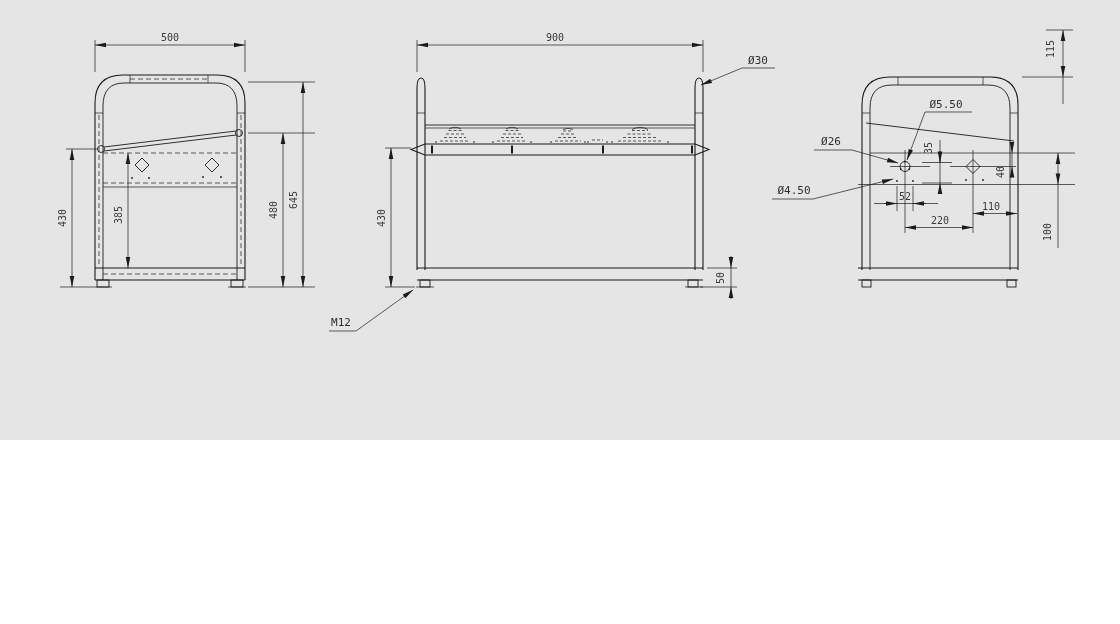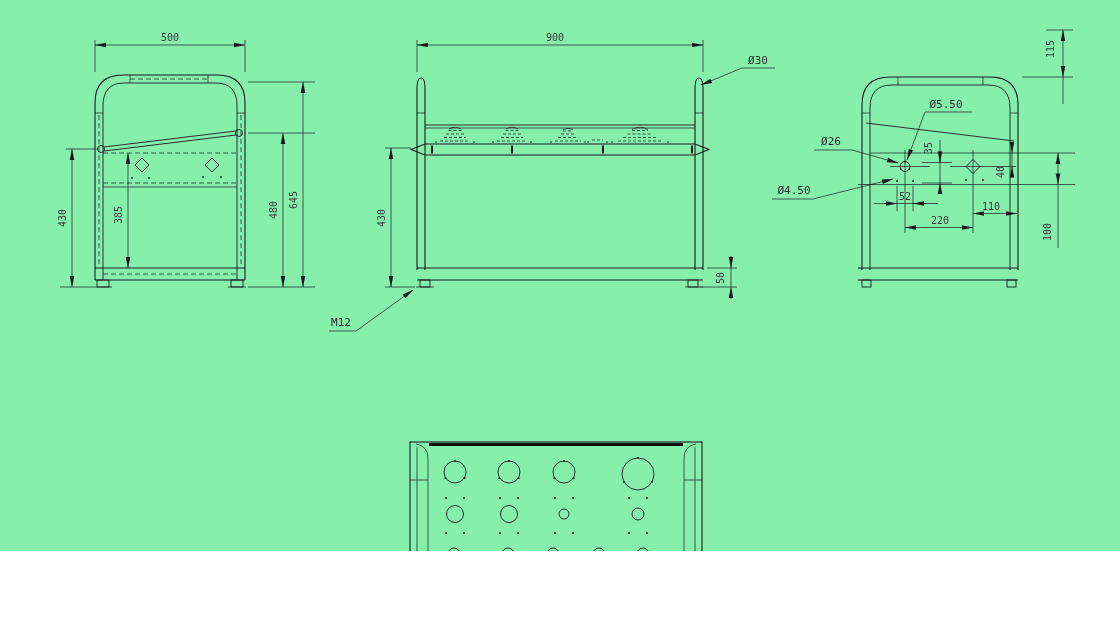--- a/index.html
+++ b/index.html
@@ -1,16 +1,16 @@
 <!DOCTYPE html>
 <html><head>
 <meta charset="utf-8">
 <style>
   html,body{margin:0;padding:0;background:#ffffff;}
-  .sheet{width:1120px;height:551px;background:#86efac;position:relative;overflow:hidden;}
+  .sheet{width:1120px;height:440px;background:#e5e5e5;position:relative;overflow:hidden;}
   svg{display:block;}
   .ln{stroke:#1b1b1b;fill:none;stroke-width:1.1;}
   .md{stroke:#1b1b1b;fill:none;stroke-width:0.9;}
   .thin{stroke:#1b1b1b;fill:none;stroke-width:0.7;}
   .thick{stroke:#111;fill:none;stroke-width:3;}
   .dash{stroke-dasharray:5 3;}
   .fdash{stroke-dasharray:3 2;}
   .dot{fill:#1b1b1b;stroke:none;}
   .dim{font-family:"DejaVu Sans Mono",monospace;font-size:10px;fill:#3a3a3a;text-anchor:middle;stroke:none;}
   .lbl{font-family:"DejaVu Sans Mono",monospace;font-size:11px;fill:#2e2e2e;text-anchor:middle;stroke:none;}

